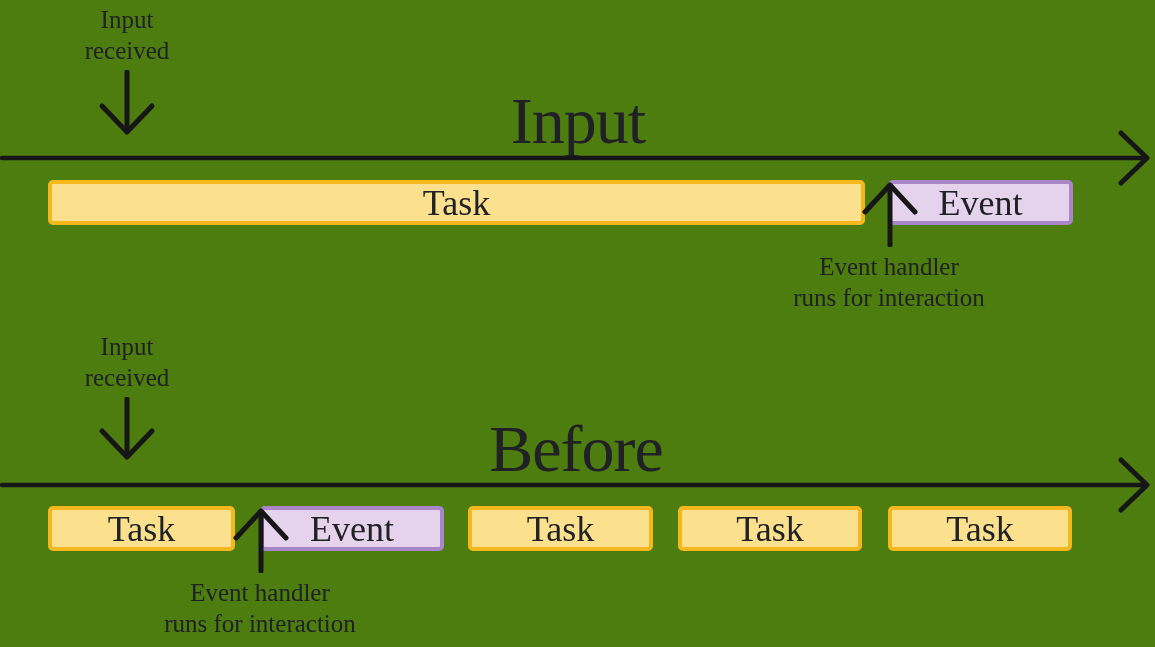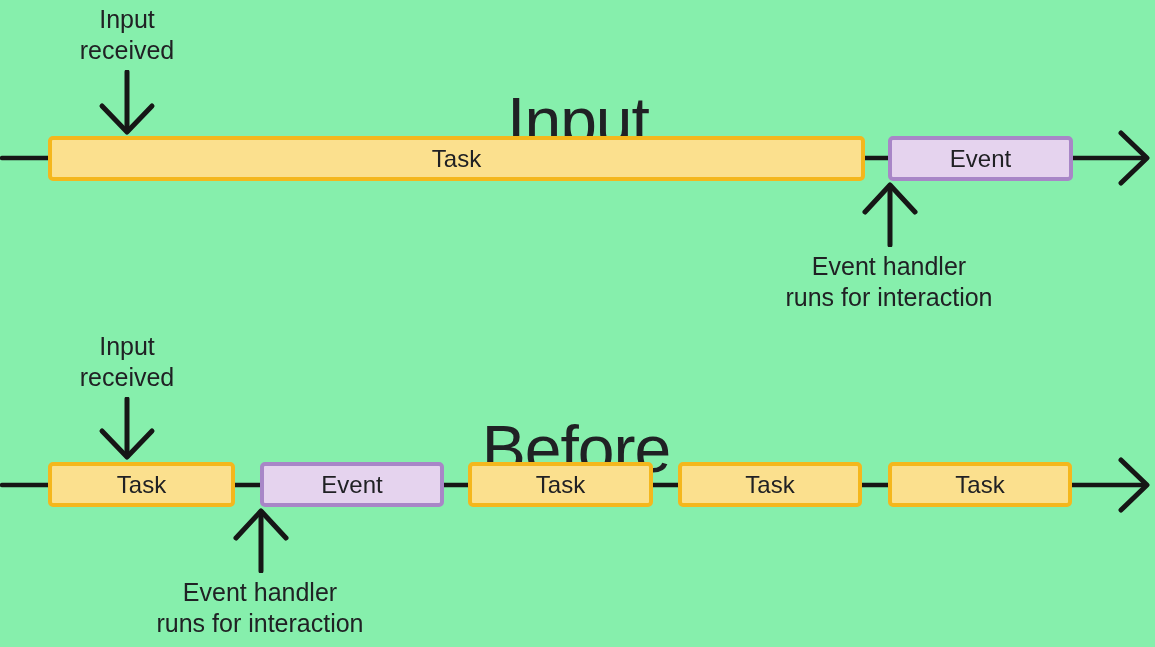--- a/index.html
+++ b/index.html
@@ -1,21 +1,21 @@
 <!DOCTYPE html>
 <html style="--task-fill: #FBE08E; --task-border: #F4B71D; --event-fill: #E5D3EE; --event-border: #A886C7; --ink: #161616; --text: #202124;"><head>
 <meta charset="utf-8">
 <style>
   html,body { margin:0; padding:0; background:#ffffff; }
   .canvas {
     position:relative;
     width:1155px; height:647px;
-    background:#86efac;
+    background:#4d7c0f;
     overflow:hidden;
-    font-family:Liberation Sans, sans-serif;
+    font-family:Liberation Serif, serif;
     color:var(--text, #202124);
   }
   .title {
     position:absolute;
     transform:translateX(-50%);
     font-size:66px;
     line-height:66px;
     font-weight:500;
     letter-spacing:-1px;
     color:var(--text, #202124);
@@ -46,22 +46,23 @@
   .tl-svg.after  { top:457px; }
   .box {
     position:absolute;
     box-sizing:border-box;
     height:45px;
     border:4px solid;
     border-radius:5px;
     display:flex;
     align-items:center;
     justify-content:center;
-    font-size:24px;
+    font-size:36px;
     color:var(--text, #202124);
+    margin-top:44px;
   }
   .box.task  { background:var(--task-fill,#FBE08E);  border-color:var(--task-border,#F4B71D);  }
   .box.event { background:var(--event-fill,#E5D3EE); border-color:var(--event-border,#A886C7); }
   .row-before .box { top:136px; }
   .row-after  .box { top:462px; }
   .b-seg-0 { left:48px;  width:817px; }
   .b-seg-1 { left:888px; width:185px; }
   .a-seg-0 { left:48px;  width:187px; }
   .a-seg-1 { left:260px; width:184px; }
   .a-seg-2 { left:468px; width:185px; }

